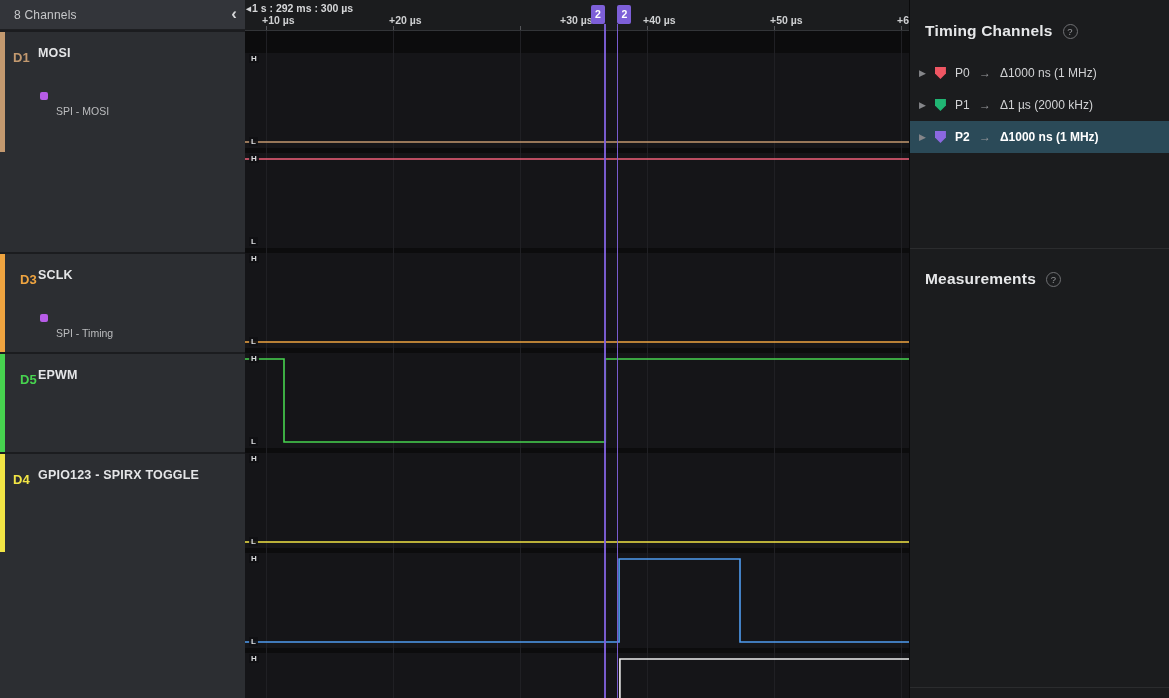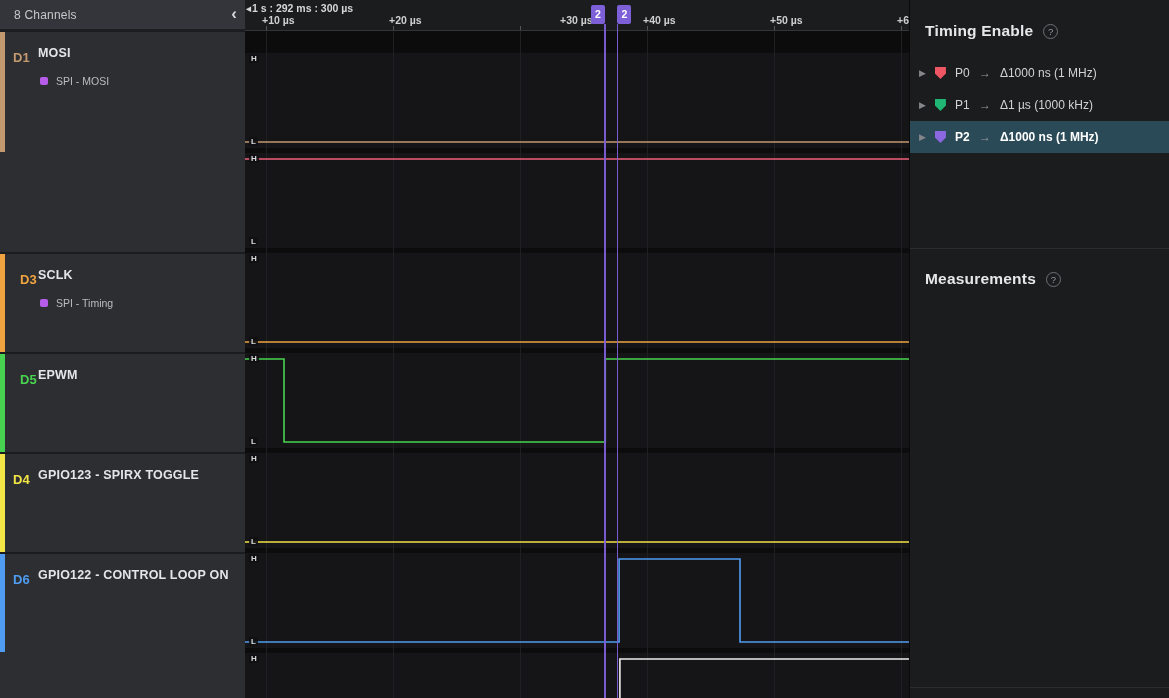--- a/index.html
+++ b/index.html
@@ -18,21 +18,21 @@
   .ch { position:absolute; left:0; width:245px; background:#2c2e32;
         border-top:2px solid #1b1c1f; }
   .ch:first-of-type { border-top:none; }
   .strip { position:absolute; left:0; top:0; width:5px; height:100%; }
   .chid  { position:absolute; left:13px; top:18px; font-size:13px; font-weight:bold; }
   .chname{ position:absolute; left:38px; top:14px; font-size:12.5px; font-weight:bold;
            color:#e4e5e7; letter-spacing:.2px; white-space:nowrap; }
   .tag   { position:absolute; left:40px; top:43px; display:flex; align-items:center; }
   .tag-dot { width:8px; height:8px; border-radius:2px; background:#b75ce8;
              display:inline-block; }
-  .tag-label { margin-left:8px; font-size:10.5px; color:#bcbdbf; }
+  .tag-label { margin-left:8px; font-size:10.5px; color:#bcbdbf;margin-top:30px; }
 
   
   #ruler { position:absolute; left:245px; top:0; width:664px; height:31px;
            background:#1b1c1e; border-bottom:1px solid #333538; overflow:hidden; }
   #origin { position:absolute; left:1px; top:2px; font-size:10.5px; font-weight:bold;
             color:#d6d7d9; white-space:nowrap; }
   #origin .tri { font-size:6.5px; position:relative; top:-1px; margin-right:1px; }
   .tick-label { position:absolute; top:14px; font-size:10.5px; font-weight:bold;
                 color:#cfd0d2; white-space:nowrap; }
   .tick-mark { position:absolute; bottom:0; width:1px; height:4px; background:#55565a; }
@@ -103,25 +103,20 @@
   </div>
   <div class="ch" style="top:352px;height:100px;">
     <span class="strip" style="background: rgb(71, 211, 79);"></span>
     <span class="chid" style="color: rgb(71, 211, 79); padding-left: 7px;">D5</span>
     <span class="chname">EPWM</span>
   </div>
   <div class="ch" style="top:452px;height:100px;">
     <span class="strip" style="background: rgb(242, 229, 69);"></span>
     <span class="chid" style="color: rgb(242, 229, 69);">D4</span>
     <span class="chname">GPIO123 - SPIRX TOGGLE</span>
-  </div>
-  <div class="ch" style="top:552px;height:100px;">
-    <span class="strip" style="background: rgb(79, 156, 240);"></span>
-    <span class="chid" style="color: rgb(79, 156, 240);">D6</span>
-    <span class="chname">GPIO122 - CONTROL LOOP ON</span>
   </div>
 </div>
 
 <div id="ruler">
   <span id="origin"><span class="tri">◀</span><span>1 s : 292 ms : 300 µs</span></span>
 <span class="tick-label" style="left: 17px;">+10 µs</span>
     <span class="tick-mark" style="left: 21px;"></span>
     <span class="tick-label" style="left: 144px;">+20 µs</span>
     <span class="tick-mark" style="left: 148px;"></span>
     <span class="tick-label" style="left: 271px; margin-left: 44px;">+30 µs</span>
@@ -174,37 +169,37 @@
 
 <div id="overlay">
     <div class="stem" style="left: 359.213px; background: rgb(125, 95, 216);"></div>
     <div class="flag" style="background: rgb(125, 95, 216); left: 345.963px;">2</div>
     <div class="stem" style="left: 371.659px; background: rgb(125, 95, 216);"></div>
     <div class="flag" style="background: rgb(125, 95, 216); left: 372.409px;">2</div>
   </div>
 
 <div id="panel">
   <div class="panel-title" style="top:22px;">
-    <span>Timing Enable</span>
+    <span>Timing Channels</span>
     <span class="help">?</span>
   </div>
 
   <div class="tm-row" style="top:57px;">
     <span class="caret">▶</span>
     <span class="pmark" style="background: rgb(239, 86, 99);"></span>
     <span class="pair">P0</span>
     <span class="arrow">→</span>
     <span class="delta">Δ1000 ns (1 MHz)</span>
   </div>
   <div class="tm-row" style="top:89px;">
     <span class="caret">▶</span>
     <span class="pmark" style="background: rgb(32, 181, 115);"></span>
     <span class="pair">P1</span>
     <span class="arrow">→</span>
-    <span class="delta">Δ1 µs (1000 kHz)</span>
+    <span class="delta">Δ1 µs (2000 kHz)</span>
   </div>
   <div class="tm-row selected" style="top: 121px; background: rgb(43, 74, 88);">
     <span class="caret">▶</span>
     <span class="pmark" style="background: rgb(139, 104, 224);"></span>
     <span class="pair">P2</span>
     <span class="arrow">→</span>
     <span class="delta">Δ1000 ns (1 MHz)</span>
   </div>
 
   <div class="divider" style="top:248px;"></div>

